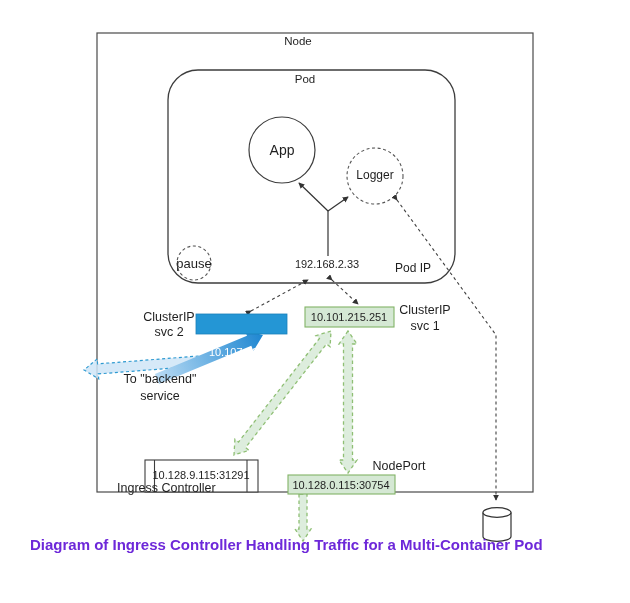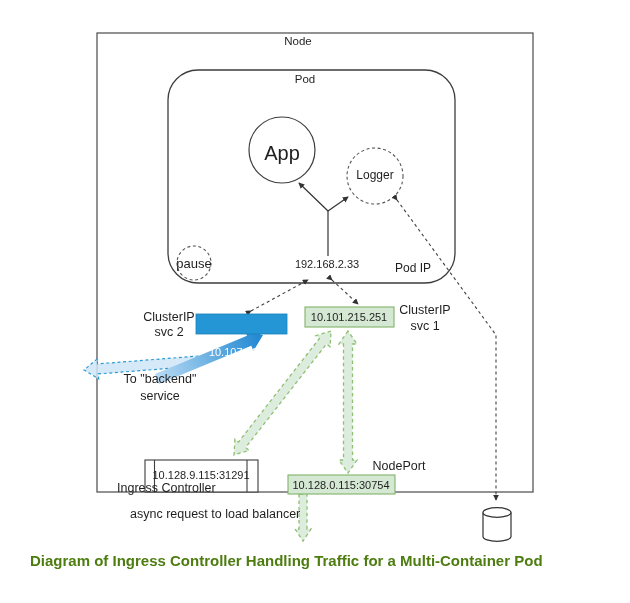--- a/index.html
+++ b/index.html
@@ -6,23 +6,23 @@
   .stage{position:relative;width:630px;height:591px;background:#ffffff;overflow:hidden;
          font-family:Liberation Sans, sans-serif;color:#1f1f1f;}
   .stage svg{position:absolute;left:0;top:0;}
   .lbl{position:absolute;white-space:nowrap;line-height:1.15;}
   .c{transform:translateX(-50%);text-align:center;}
   .fs9{font-size:13px;}
   .fs11{font-size:11px;}
   .fs115{font-size:11.5px;}
   .fs125{font-size:12.5px;}
   .fs13{font-size:12px;}
-  .fs14{font-size:20px;}
+  .fs14{font-size:14px;}
   .white{color:#ffffff;margin-top:28px;}
-  .caption{position:absolute;left:30px;top:552px;font-size:15px;font-weight:bold;color:#4d7c0f;}
+  .caption{position:absolute;left:30px;top:536px;font-size:15px;font-weight:bold;color:#6d28d9;}
 </style>
 </head>
 <body>
 
 <div class="stage">
 
   <svg width="630" height="603" viewBox="0 0 630 603">
     <defs>
       <marker id="arr" markerWidth="8" markerHeight="8" refX="5.2" refY="3" orient="auto" markerUnits="userSpaceOnUse">
         <path d="M0,0 L6,3 L0,6 Z" fill="#333"></path>
@@ -95,16 +95,15 @@
 
   <div class="lbl c fs125" style="left:160px;top:372px;">To "backend"</div>
   <div class="lbl c fs125" style="left:160px;top:389px;">service</div>
 
   <div class="lbl fs125" style="left:117px;top:441px;margin-top:40px;">Ingress Controller</div>
   <div class="lbl c fs11" style="left:201px;top:469px;text-align:right;">10.128.9.115:31291</div>
 
   <div class="lbl c fs125" style="left:399px;top:459px;">NodePort</div>
   <div class="lbl c fs11" style="left:341px;top:479px;">10.128.0.115:30754</div>
 
-  <div class="lbl fs125" style="left:130px;top:507px;">async request to load balancer</div>
 
   <div class="caption">Diagram of Ingress Controller Handling Traffic for a Multi-Container Pod</div>
 </div>
 
 </body></html>

